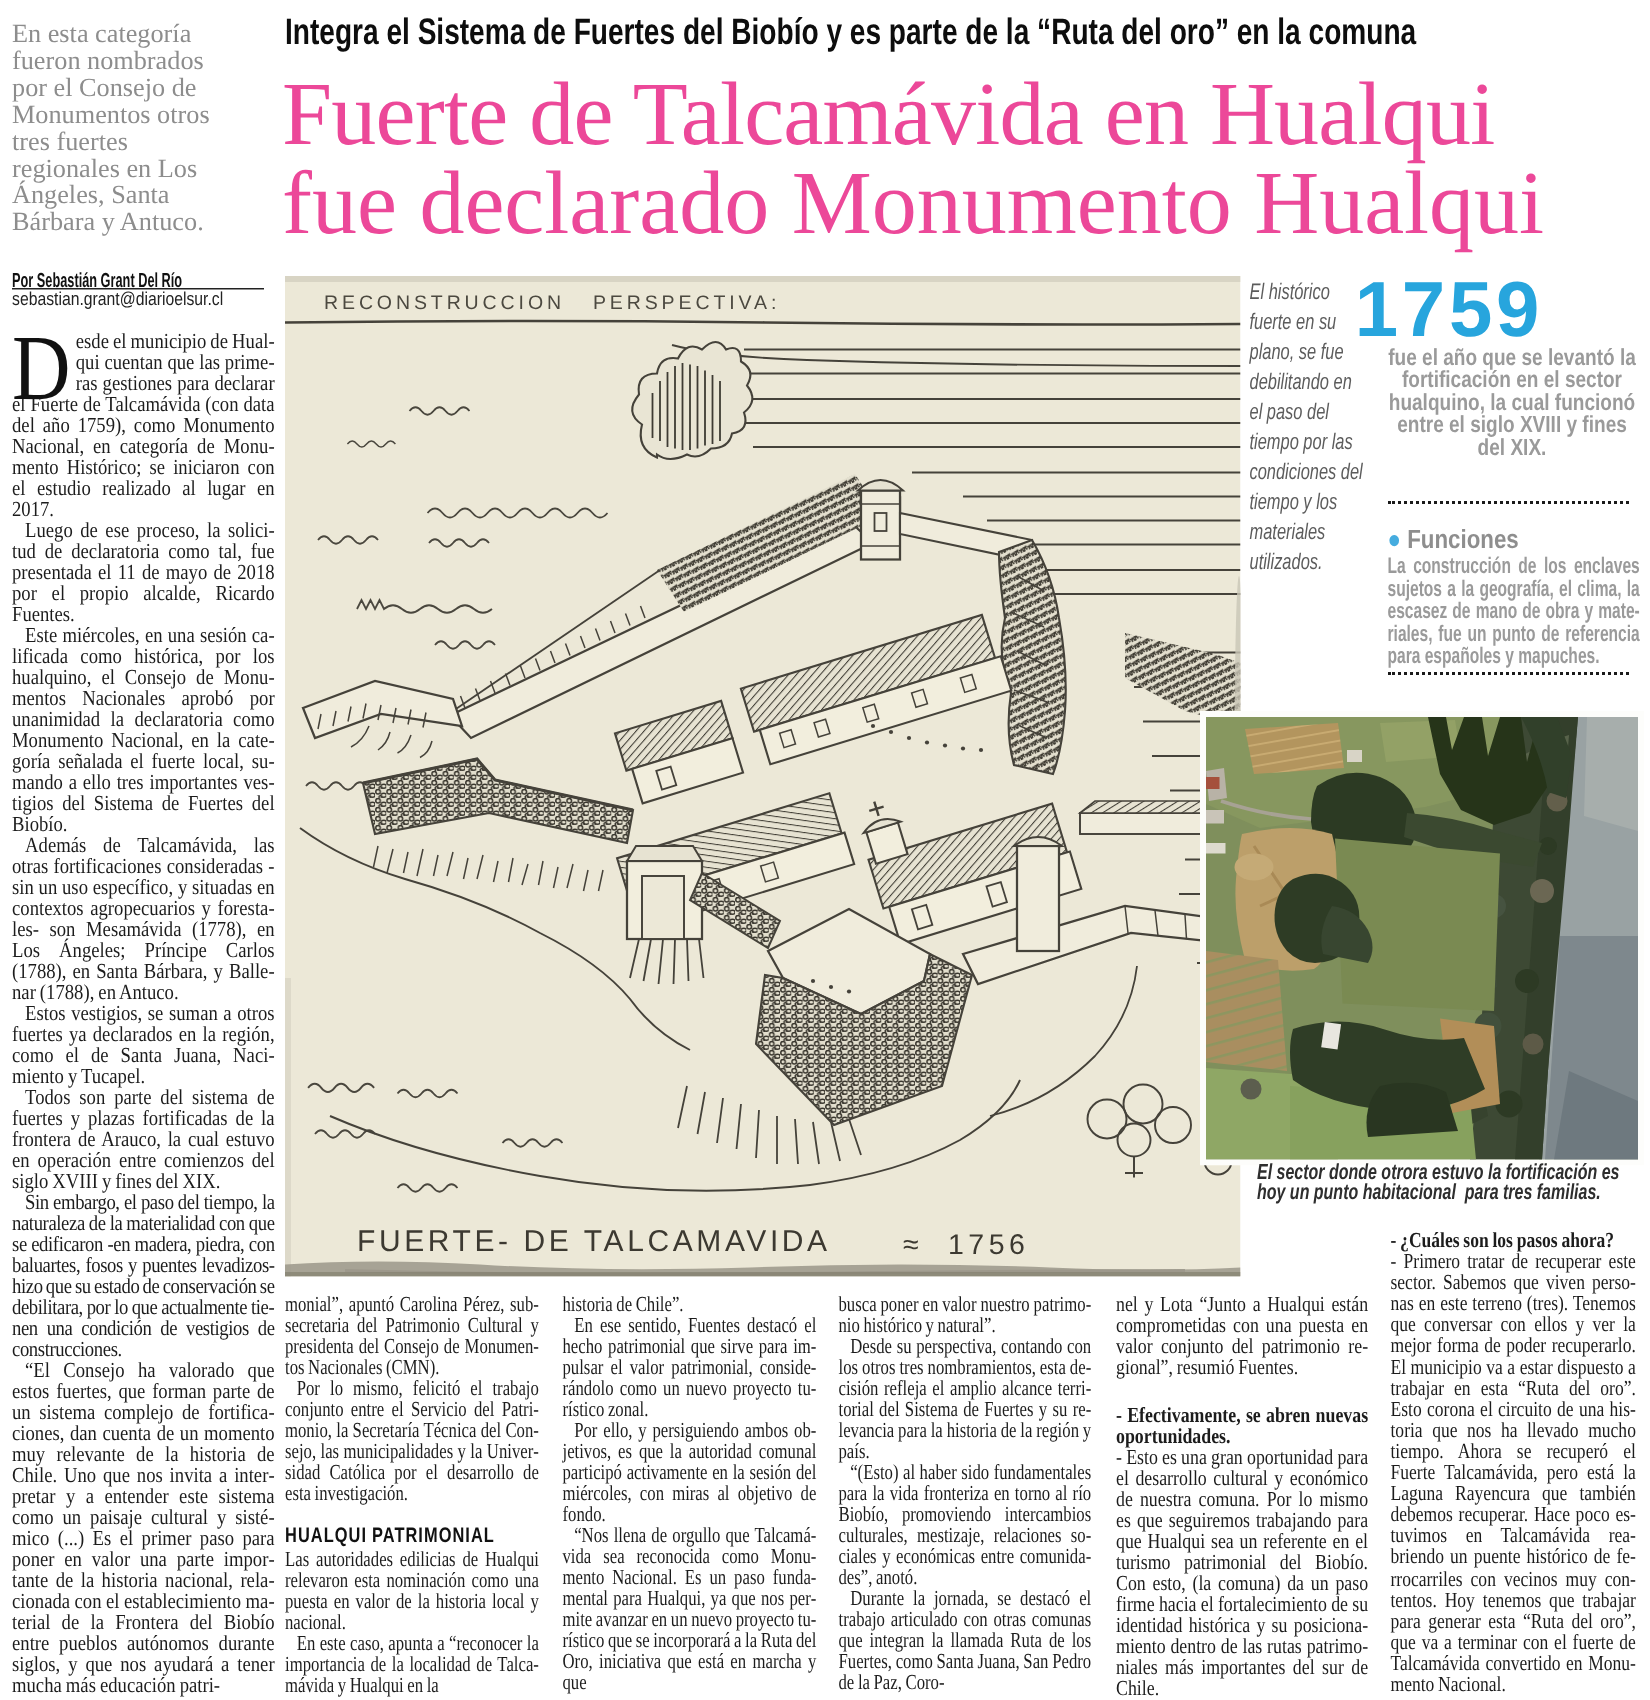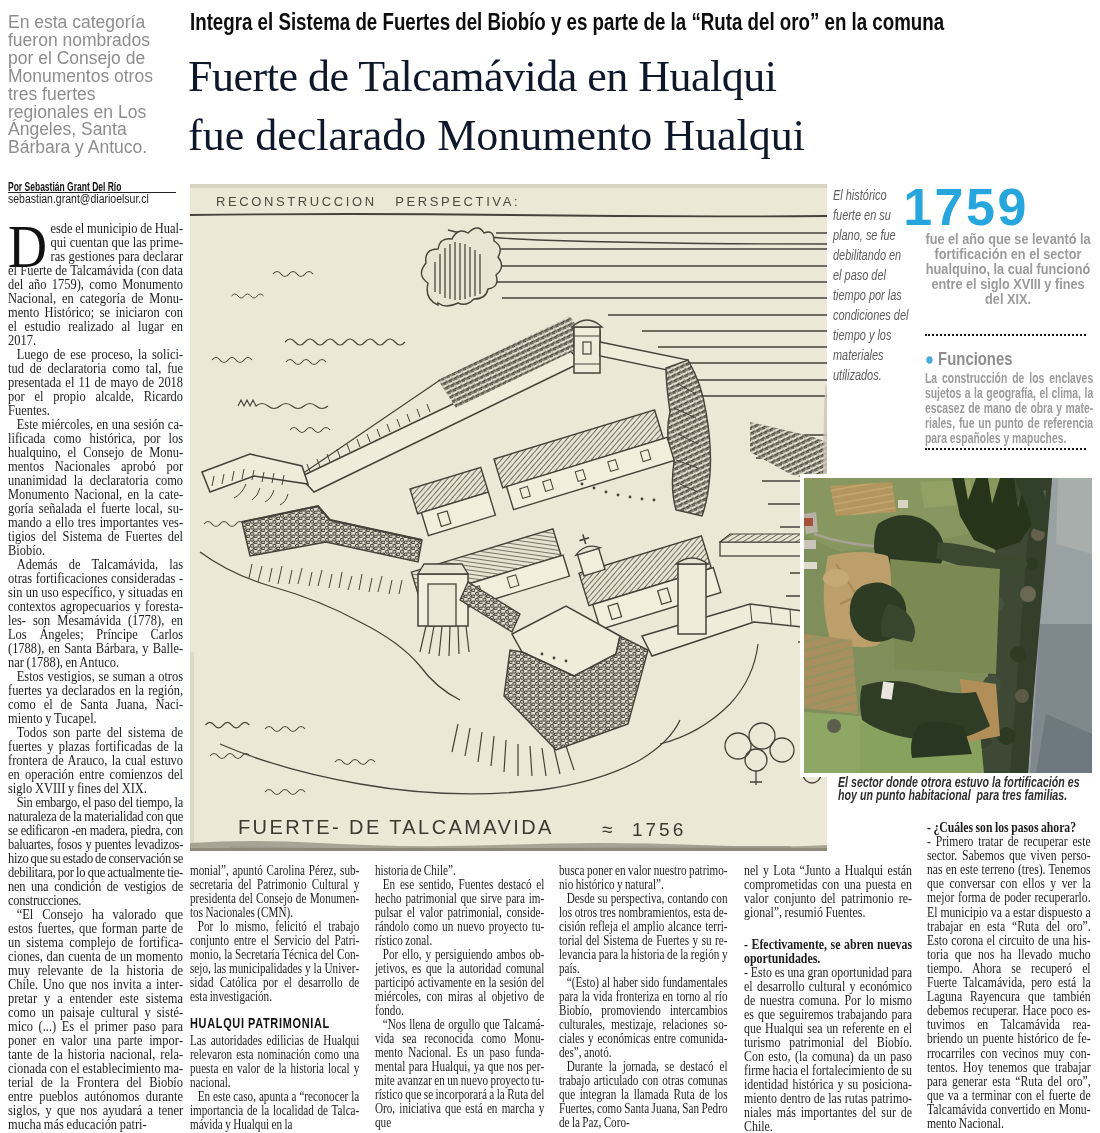--- a/index.html
+++ b/index.html
@@ -1,39 +1,39 @@
 <!DOCTYPE html>
 <html lang="es"><head>
 <meta charset="utf-8">
 <style>
   html,body{margin:0;padding:0;}
   body{width:1100px;height:1133px;position:relative;background:#fff;
        font-family:"Liberation Serif",serif;overflow:hidden;}
   .abs{position:absolute;}
   
-  #intro{left:8px;top:14px;width:180px;font-family:Liberation Sans, sans-serif;
+  #intro{left:8px;top:14px;width:180px;font-family:Liberation Serif, serif;
          font-size:17.5px;line-height:17.9px;color:#8d8d8d;}
   #byname{left:8px;top:179px;font-family:"Liberation Sans",sans-serif;font-weight:bold;
           font-size:13.5px;color:#111;transform:scaleX(.63);transform-origin:0 0;
           white-space:nowrap;}
   #byrule{left:8px;top:191.5px;width:168px;height:1.8px;background:#222;}
   #bymail{left:8px;top:192px;font-family:"Liberation Sans",sans-serif;font-size:12.5px;
           color:#222;transform:scaleX(.84);transform-origin:0 0;white-space:nowrap;}
   
   .col{font-size:14.3px;color:#1c1c1c;text-align:justify;transform-origin:0 0;word-spacing:-0.5px;}
   .col p{margin:0;text-indent:10px;}
   .col p.f{text-indent:0;}
   #col1{left:8px;top:221px;width:201px;line-height:14px;transform:scaleX(.871);}
   .dcap{float:left;font-size:62px;line-height:42px;padding-right:4px;color:#111;position:relative;top:4px;}
   
   #kicker{left:190px;top:8px;font-family:"Liberation Sans",sans-serif;
           font-weight:bold;font-size:24.5px;color:#0d0d0d;transform:scaleX(.764);
           transform-origin:0 0;white-space:nowrap;}
-  #headline{left:188px;top:47px;font-size:44px;line-height:59px;
-            color:#0f172a;white-space:nowrap;letter-spacing:-0.5px;}
+  #headline{left:188px;top:47px;font-size:60px;line-height:59px;
+            color:#ec4899;white-space:nowrap;letter-spacing:-0.5px;}
   
   #dcap-col{left:833px;top:185px;width:110px;font-family:"Liberation Sans",sans-serif;
             font-style:italic;font-size:15px;line-height:20px;color:#5c5c5c;
             transform:scaleX(.73);transform-origin:0 0;}
   
   #yr1759{left:880px;top:184px;width:172px;text-align:center;
           font-family:"Liberation Sans",sans-serif;font-size:52px;line-height:46px;
           font-weight:bold;color:#27a5dd;letter-spacing:2.5px;}
   #yrtxt{left:903px;top:231px;width:210px;text-align:center;
          font-family:"Liberation Sans",sans-serif;font-size:15.5px;font-weight:bold;

